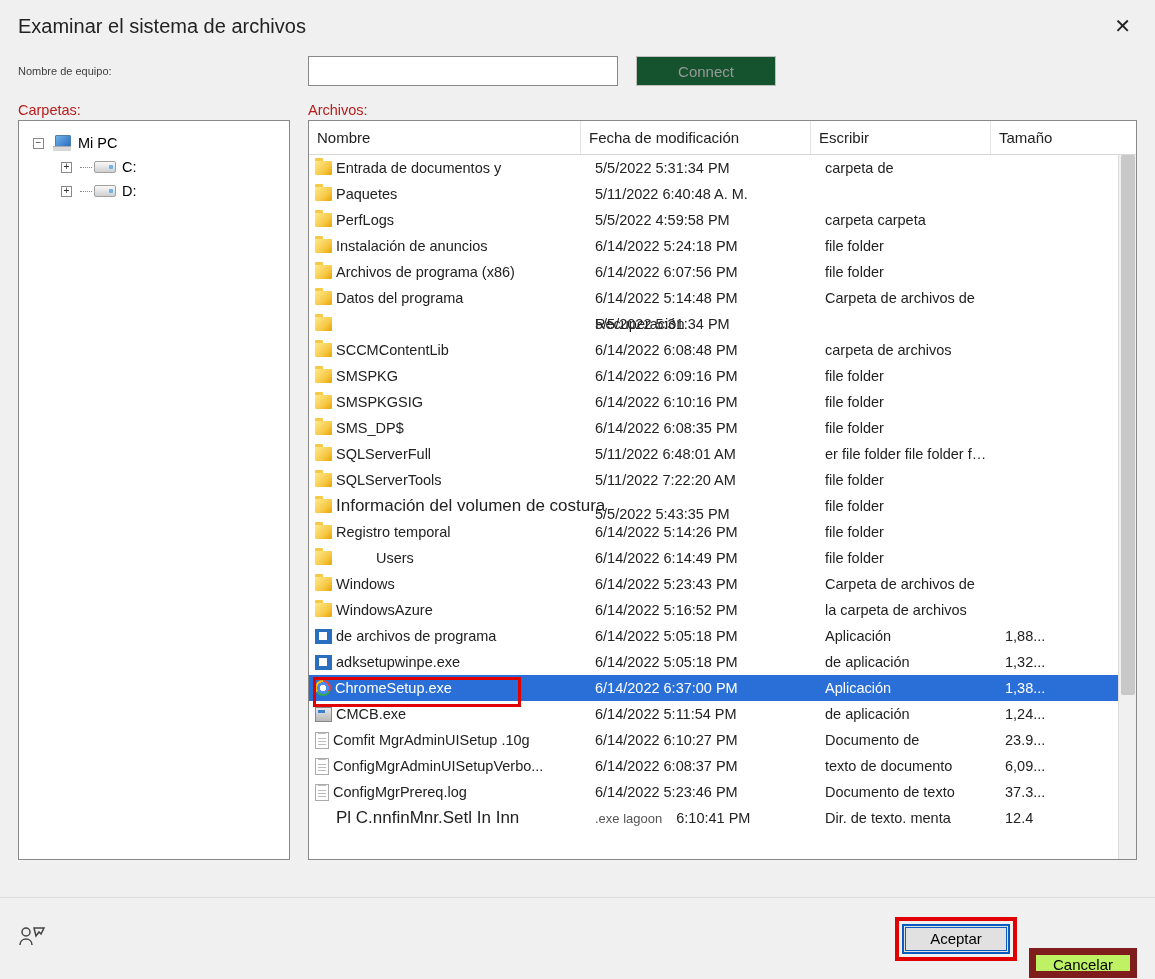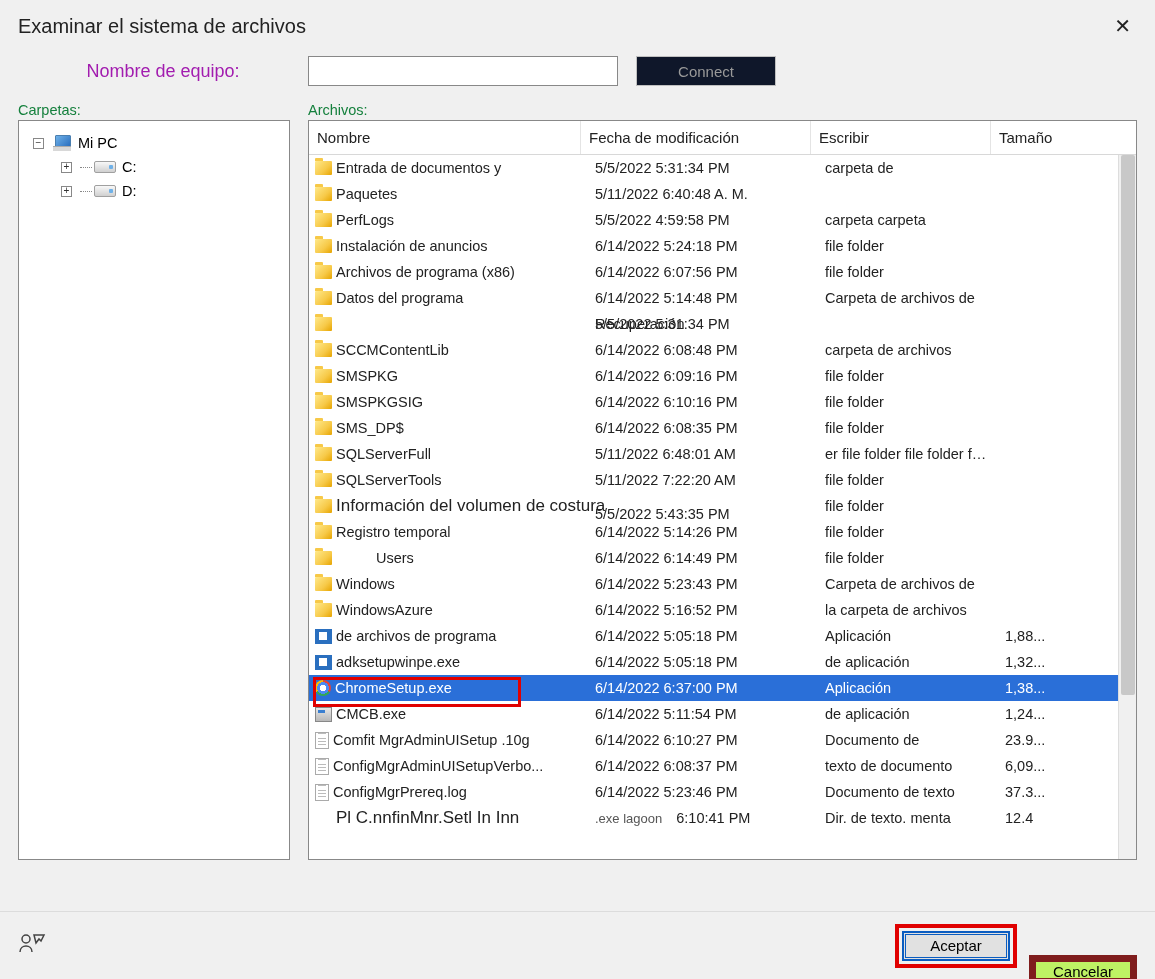--- a/index.html
+++ b/index.html
@@ -37,46 +37,45 @@
     cursor: pointer;
     font-weight: 300;
   }
   .connect-row {
     display: flex;
     align-items: center;
     padding: 10px 18px;
   }
   .conn-label {
     width: 290px;
-    font-size: 18px;
-    color: #a21caf;
-    text-align: center;
+    font-size: 11px;
+    color: #404040;
   }
   .conn-input {
     width: 310px;
     height: 30px;
     border: 1px solid #888;
     background: #fff;
     padding: 0 6px;
     font-size: 14px;
   }
   .connect-btn {
     margin-left: 18px;
     width: 140px;
     height: 30px;
     border: 1px solid #c0c0c0;
-    background: #0f172a;
+    background: #14532d;
     color: #999;
     font-size: 15px;
   }
   .labels-row {
     display: flex;
     padding: 6px 18px 2px 18px;
     font-size: 14.5px;
-    color: #15803d;
+    color: #b91c1c;
     align-items: center;
   }
   .labels-row .lbl-folders { width: 290px; }
   .main-row {
     display: flex;
     padding: 0 18px 8px 18px;
     gap: 18px;
     flex: 1;
     min-height: 0;
   }
@@ -293,21 +292,21 @@
   }
   .doc-icon::before { top: 5px; box-shadow: 0 3px 0 #bbb, 0 6px 0 #bbb; }
   .red-frame {
     position: absolute;
     border: 3px solid #e00000;
     pointer-events: none;
     z-index: 5;
   }
   .big-text { font-size: 17px; }
   .bottom-row {
-    height: 68px;
+    height: 82px;
     display: flex;
     align-items: center;
     padding: 12px 18px;
     border-top: 1px solid #dcdcdc;
   }
   .feedback-icon {
     font-size: 24px;
     color: #444;
     cursor: pointer;
   }

